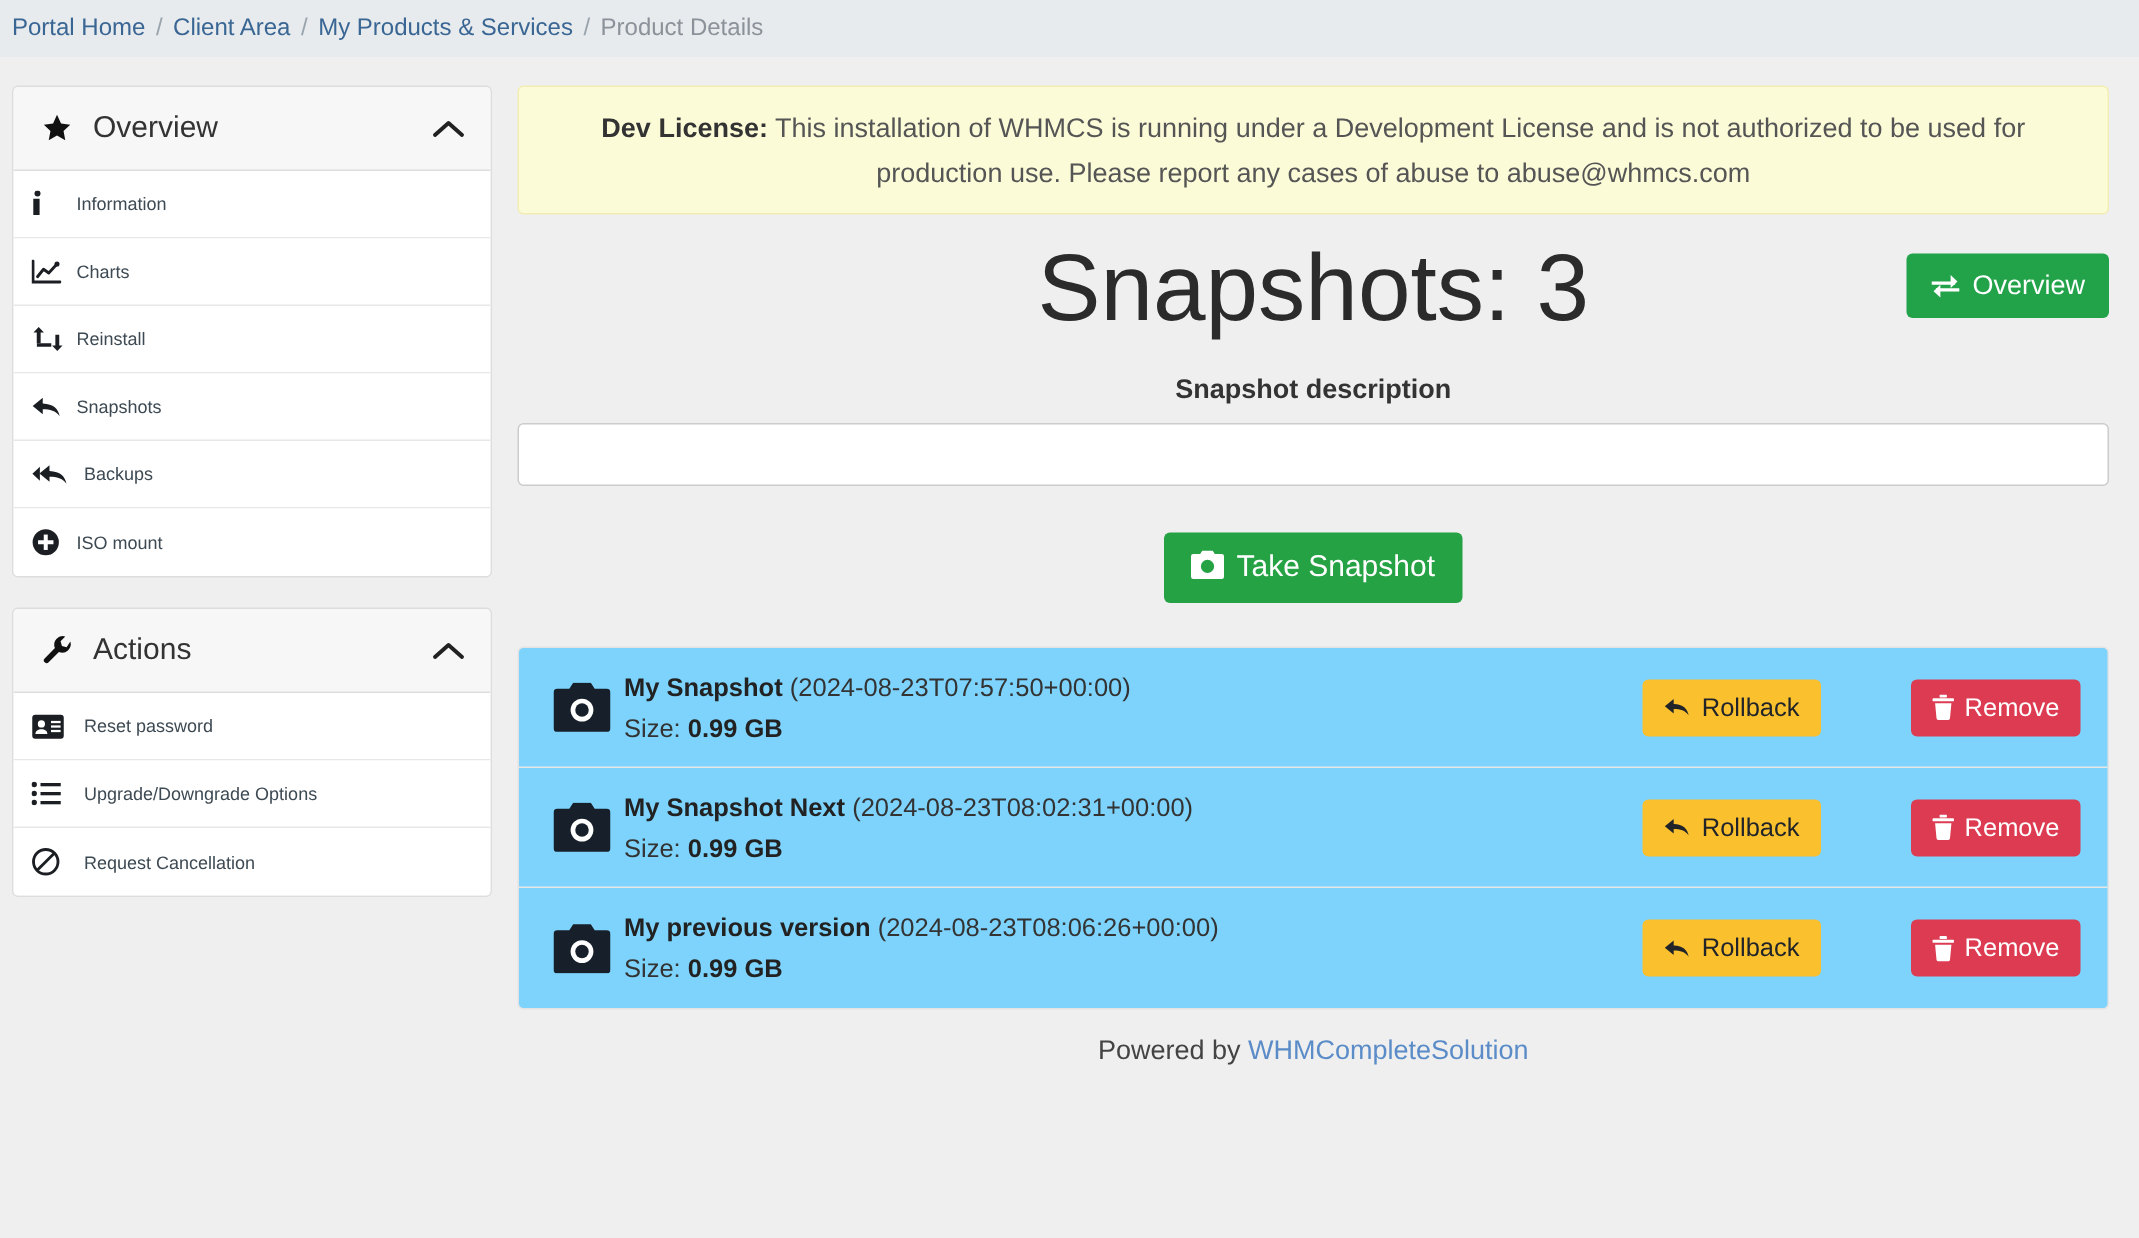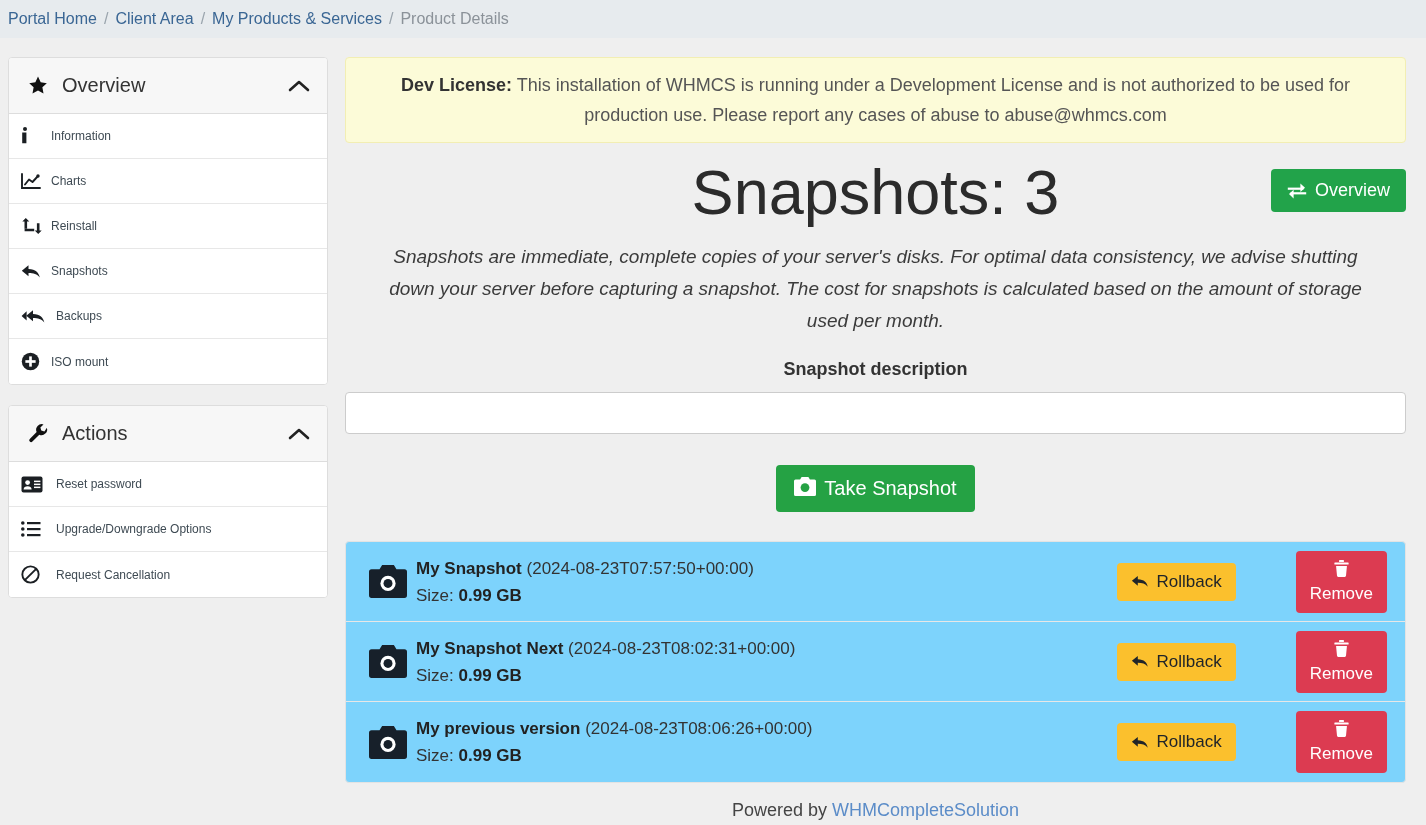--- a/index.html
+++ b/index.html
@@ -208,21 +208,21 @@
   }
   .remove-button {
     background: #dc3b51;
     color: #fff;
     border: none;
     border-radius: 4px;
     padding: 9px 14px;
     font-size: 17px;
     font-family: inherit;
     cursor: pointer;
-    display: inline-flex; align-items:center; gap:7px;flex-direction:column;
+    display: inline-flex; align-items:center; gap:7px;
   }
 
   
   #footer {
     text-align: center;
     font-size: 18px;
     color: #444;
     margin-top: 17px;
   }
   #footer a { color:#5b8cc8; text-decoration:none; }
@@ -394,21 +394,20 @@
             <path d="M0.8 4.6h15.6v2.2H0.8z"></path>
               <path d="M13.4 0.4l4.6 4.3-4.6 4.3z"></path>
             <path d="M3.6 9.2h15.6v2.2H3.6z"></path>
               <path d="M6.6 6.8L2 11.1l4.6 4.3z"></path>
           </svg>
         </span>
         <span>Overview</span>
       </button>
     </div>
 
-    <p id="intro-text">Snapshots are immediate, complete copies of your server's disks. For optimal data consistency, we advise shutting down your server before capturing a snapshot. The cost for snapshots is calculated based on the amount of storage used per month.</p>
 
     <div id="desc-label">Snapshot description</div>
     <input id="snapshot-description-input" type="text" placeholder="" style="">
 
     <div id="take-row">
       <button id="take-snapshot-button">
         <span>
           <svg width="22" height="19" viewBox="0 0 22 19" fill="#fff">
               <path d="M7.6 0h6.8l1.5 2.4h4.6A1.5 1.5 0 0 1 22 3.9v13.6A1.5 1.5 0 0 1 20.5 19h-19A1.5 1.5 0 0 1 0 17.5V3.9a1.5 1.5 0 0 1 1.5-1.5h4.6z"></path>
               <circle cx="11" cy="10.6" r="4.4" fill="#25a244"></circle>

